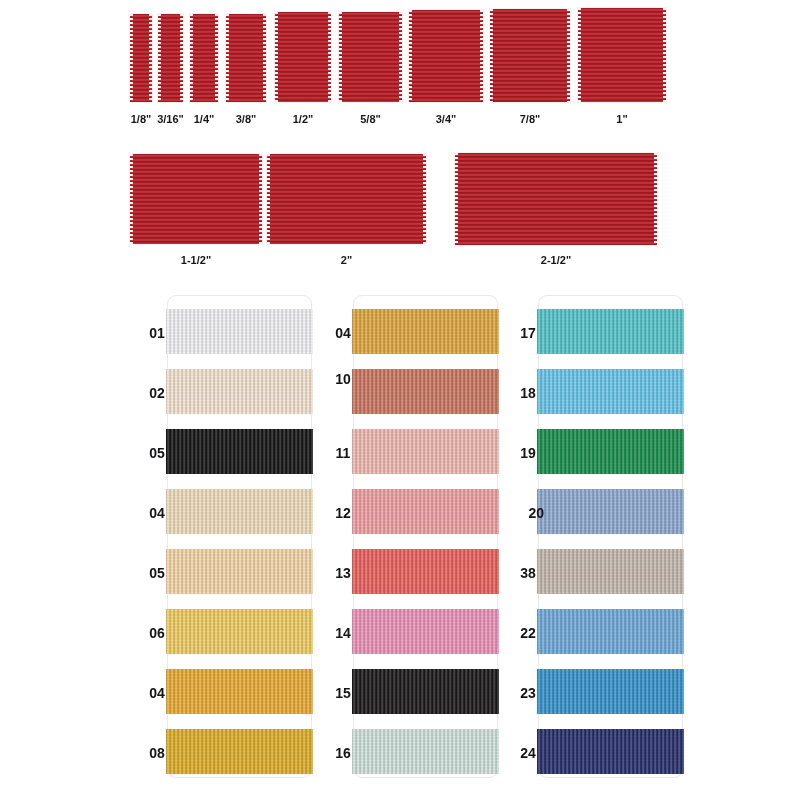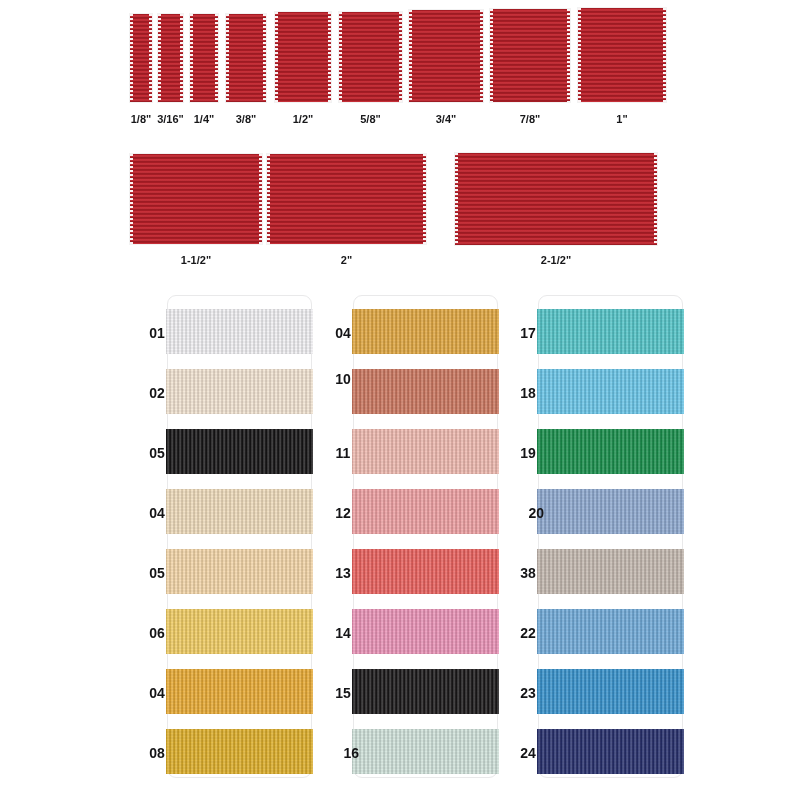--- a/index.html
+++ b/index.html
@@ -350,21 +350,21 @@
         <div class="tex rib-v"></div>
       </div>
       <div class="color-code k2" style="top: 625px;">14</div>
       <div class="color-band" title="black" style="position: absolute; left: 352px; top: 669px; width: 147px; height: 45px; background-color: rgb(16, 14, 15);">
         <div class="tex rib-v"></div>
       </div>
       <div class="color-code k2" style="top: 685px;">15</div>
       <div class="color-band" title="mint-seafoam" style="position: absolute; left: 352px; top: 729px; width: 147px; height: 45px; background-color: rgb(207, 226, 218);">
         <div class="tex rib-v"></div>
       </div>
-      <div class="color-code k2" style="top: 745px; text-align: right;">16</div>
+      <div class="color-code k2" style="top: 745px;">16</div>
       <div class="color-band" title="turquoise" style="position: absolute; left: 537px; top: 309px; width: 147px; height: 45px; background-color: rgb(76, 195, 199);">
         <div class="tex rib-v"></div>
       </div>
       <div class="color-code k3" style="top: 325px;">17</div>
       <div class="color-band" title="sky-blue" style="position: absolute; left: 537px; top: 369px; width: 147px; height: 45px; background-color: rgb(99, 196, 232);">
         <div class="tex rib-v"></div>
       </div>
       <div class="color-code k3" style="top: 385px;">18</div>
       <div class="color-band" title="kelly-green" style="position: absolute; left: 537px; top: 429px; width: 147px; height: 45px; background-color: rgb(15, 139, 69);">
         <div class="tex rib-v"></div>

